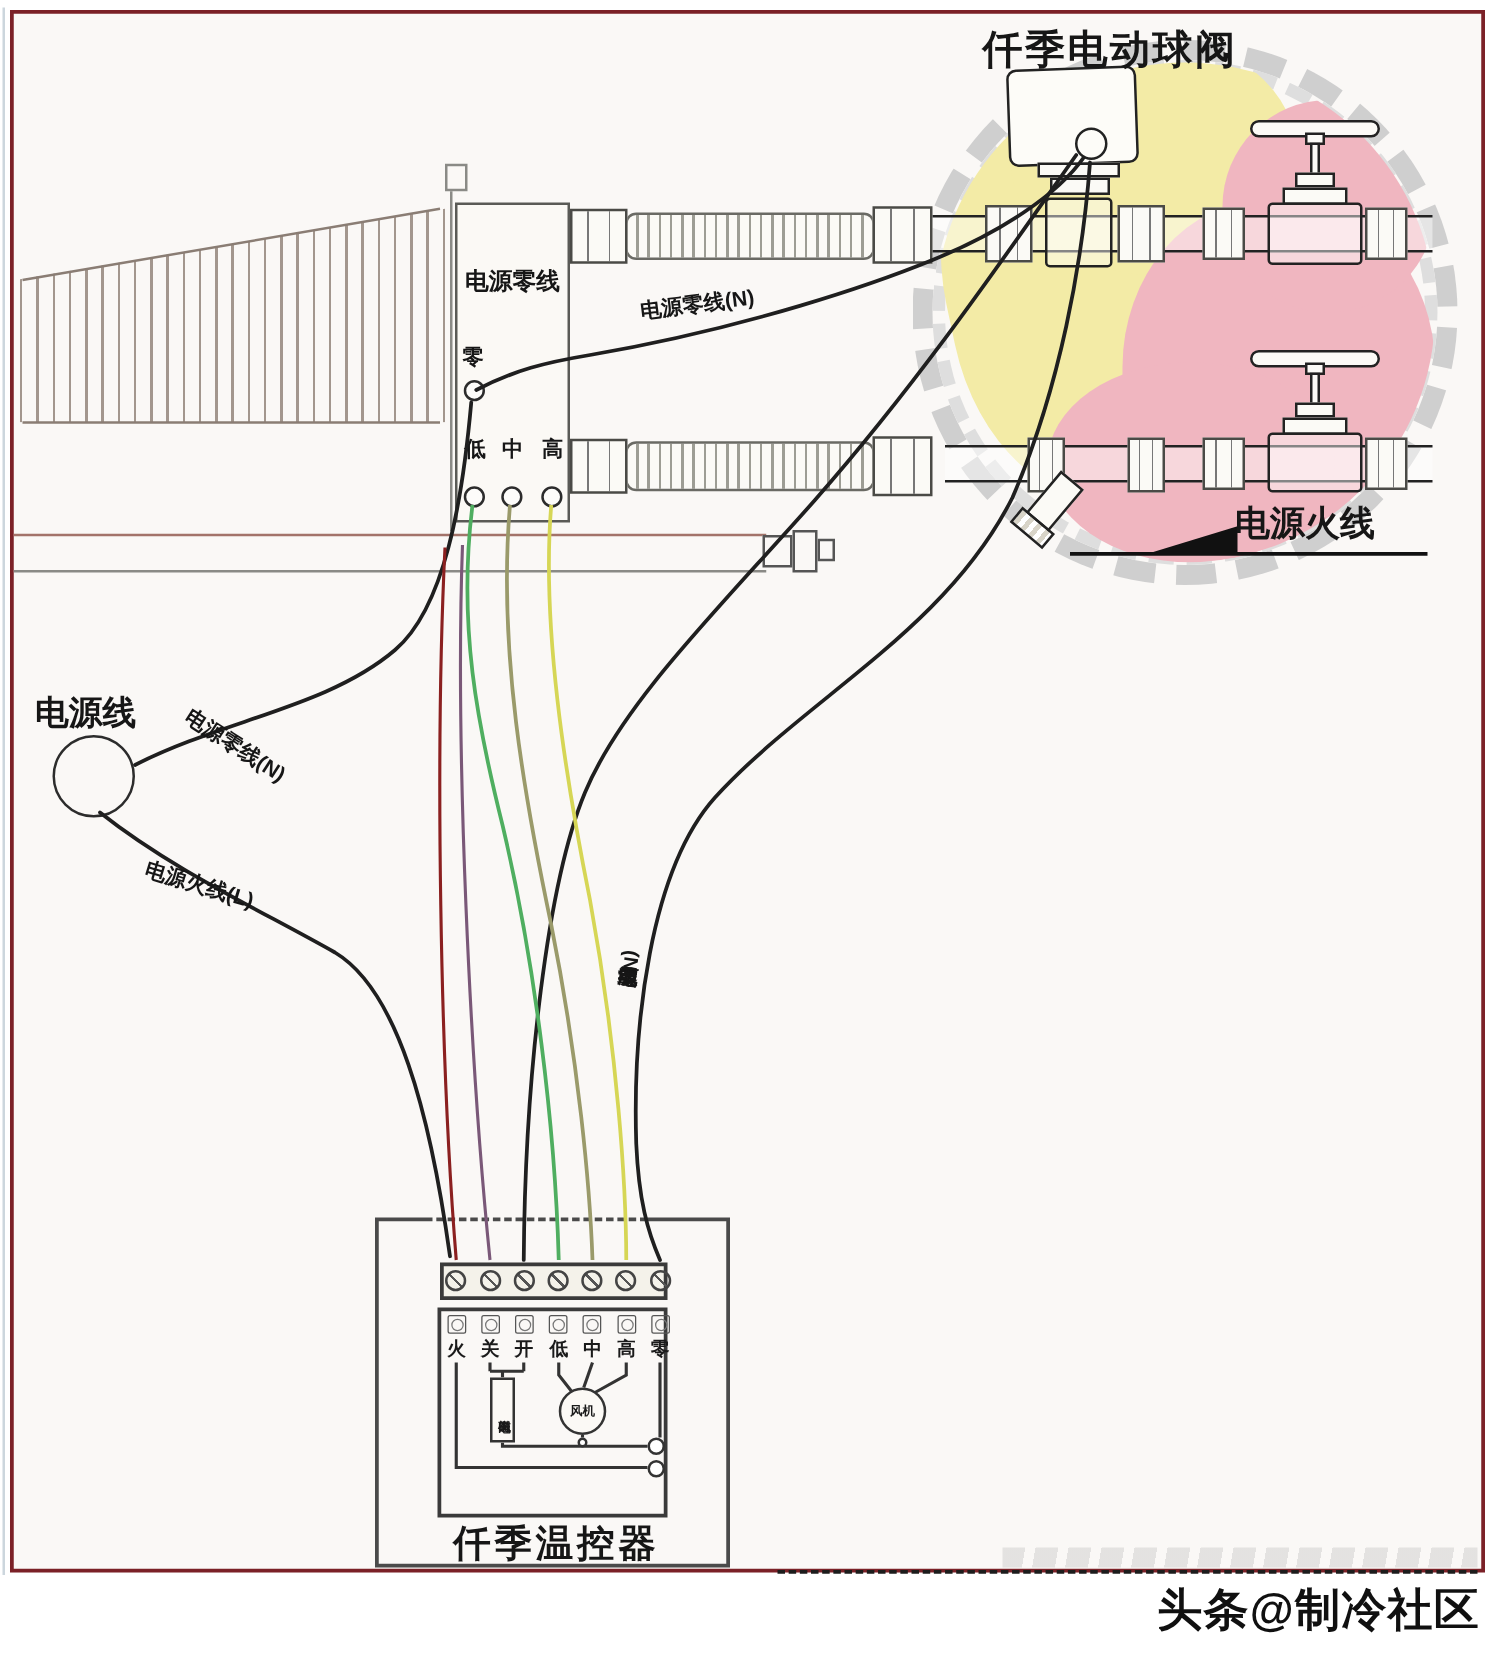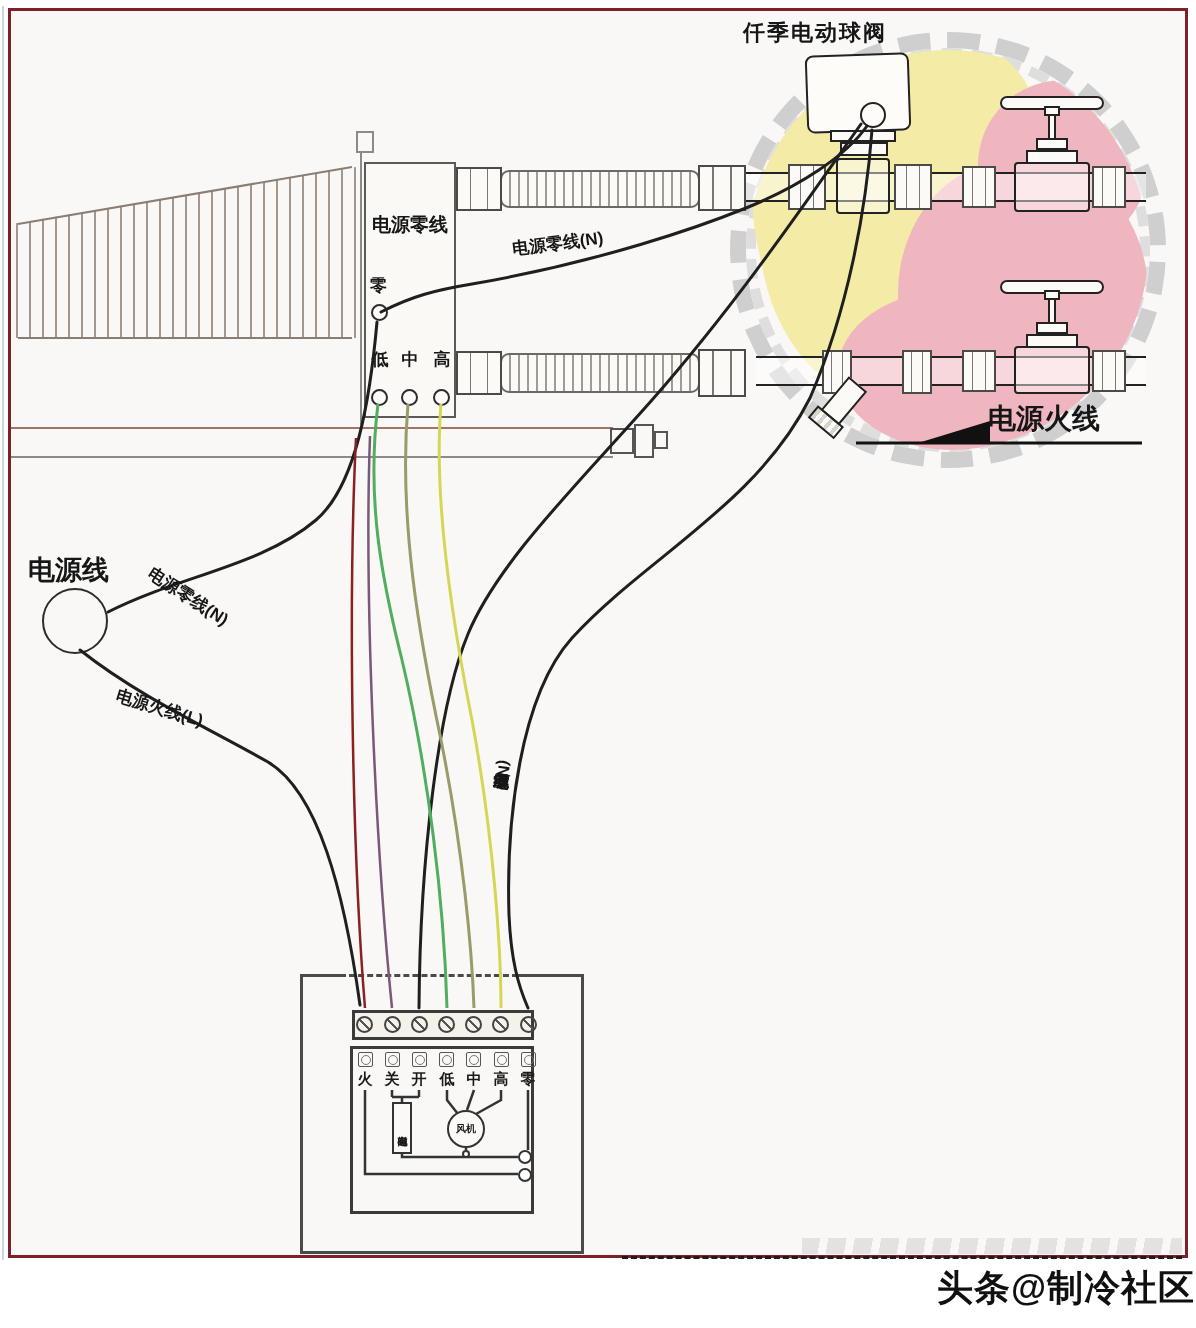--- a/index.html
+++ b/index.html
@@ -50,21 +50,21 @@
   #valve-comp{left:392px;top:1102px;width:20px;height:52px;border:2px solid #333;box-sizing:border-box;z-index:35;background:#fbf9f5;
     writing-mode:vertical-rl;text-orientation:upright;font-size:10px;font-weight:bold;text-align:center;line-height:16px;}
   #fan-comp{left:447px;top:1110px;width:38px;height:38px;border:2.5px solid #333;border-radius:50%;box-sizing:border-box;z-index:35;background:#fbf9f5;
     font-size:10px;font-weight:bold;display:flex;align-items:center;justify-content:center;}
   .tiny-circ{border:2px solid #333;border-radius:50%;background:#fff;box-sizing:border-box;z-index:35;}
   
   #wires{left:0;top:0;width:1196px;height:1328px;z-index:30;pointer-events:none;}
   
   .lbl{z-index:40;white-space:nowrap;}
   #caption{left:0;right:0;top:1280px;text-align:center;font-size:30px;color:#8f8f8f;letter-spacing:6px;z-index:40;}
-  #brand{right:1px;top:1264px;font-size:36px;font-weight:bold;color:#101010;z-index:40;letter-spacing:1px;}
+  #brand{right:12px;top:1264px;font-size:36px;font-weight:bold;color:#101010;z-index:40;letter-spacing:1px;}
   #wm-strip{left:802px;top:1238px;width:380px;height:16px;z-index:3;
     background:repeating-linear-gradient(100deg,rgba(170,170,170,.28) 0 18px,transparent 18px 26px);}
   #wm-dash{left:622px;top:1256px;width:560px;height:0;border-top:3px dashed #1c1c1c;z-index:4;}
 </style>
 </head>
 <body>
 
 <div id="stage">
 
   <div class="abs" id="frame"></div>
@@ -206,25 +206,26 @@
       <path d="M474,1090 L467,1110"></path>
       <path d="M501,1090 L501,1100 L476,1114"></path>
       <path d="M528,1090 V1150"></path>
       <path d="M466,1148 V1150"></path>
     </g>
 
     <polygon points="918,443 990,421 990,443" fill="#111"></polygon>
     <path d="M856,443 H1142" stroke="#111" stroke-width="3" fill="none"></path>
   </svg>
 
-  <div class="abs cjk-b lbl" style="left:743px;top:18px;font-size:22px;letter-spacing:2px;">仟季电动球阀</div>
+  <div class="abs cjk-b lbl" style="left:786px;top:18px;font-size:32px;letter-spacing:2px;">仟季电动球阀</div>
   <div class="abs cjk-b lbl" style="left:988px;top:400px;font-size:28px;">电源火线</div>
   <div class="abs cjk-b lbl" style="left:512px;top:232px;font-size:17px;transform:rotate(-7deg);">电源零线(N)</div>
   <div class="abs cjk-b lbl" style="left:28px;top:552px;font-size:27px;">电源线</div>
   <div class="abs cjk-b lbl" style="left:156px;top:562px;font-size:17px;transform:rotate(33deg);transform-origin:left top;">电源零线(N)</div>
   <div class="abs cjk-b lbl" style="left:120px;top:684px;font-size:17px;transform:rotate(17deg);transform-origin:left top;">电源火线(L)</div>
   <div class="abs cjk-b lbl" style="left:492px;top:760px;font-size:16px;writing-mode:vertical-rl;text-orientation:mixed;transform:rotate(8deg);">电源零线(N)</div>
+  <div class="abs cjk-b lbl" style="left:330px;top:1215px;width:230px;text-align:center;font-size:30px;letter-spacing:3px;">仟季温控器</div>
 
   <div class="abs" id="wm-strip"></div>
   <div class="abs" id="wm-dash"></div>
   <div class="abs lbl" id="brand">头条@制冷社区</div>
 
 </div>
 
 </body></html>

